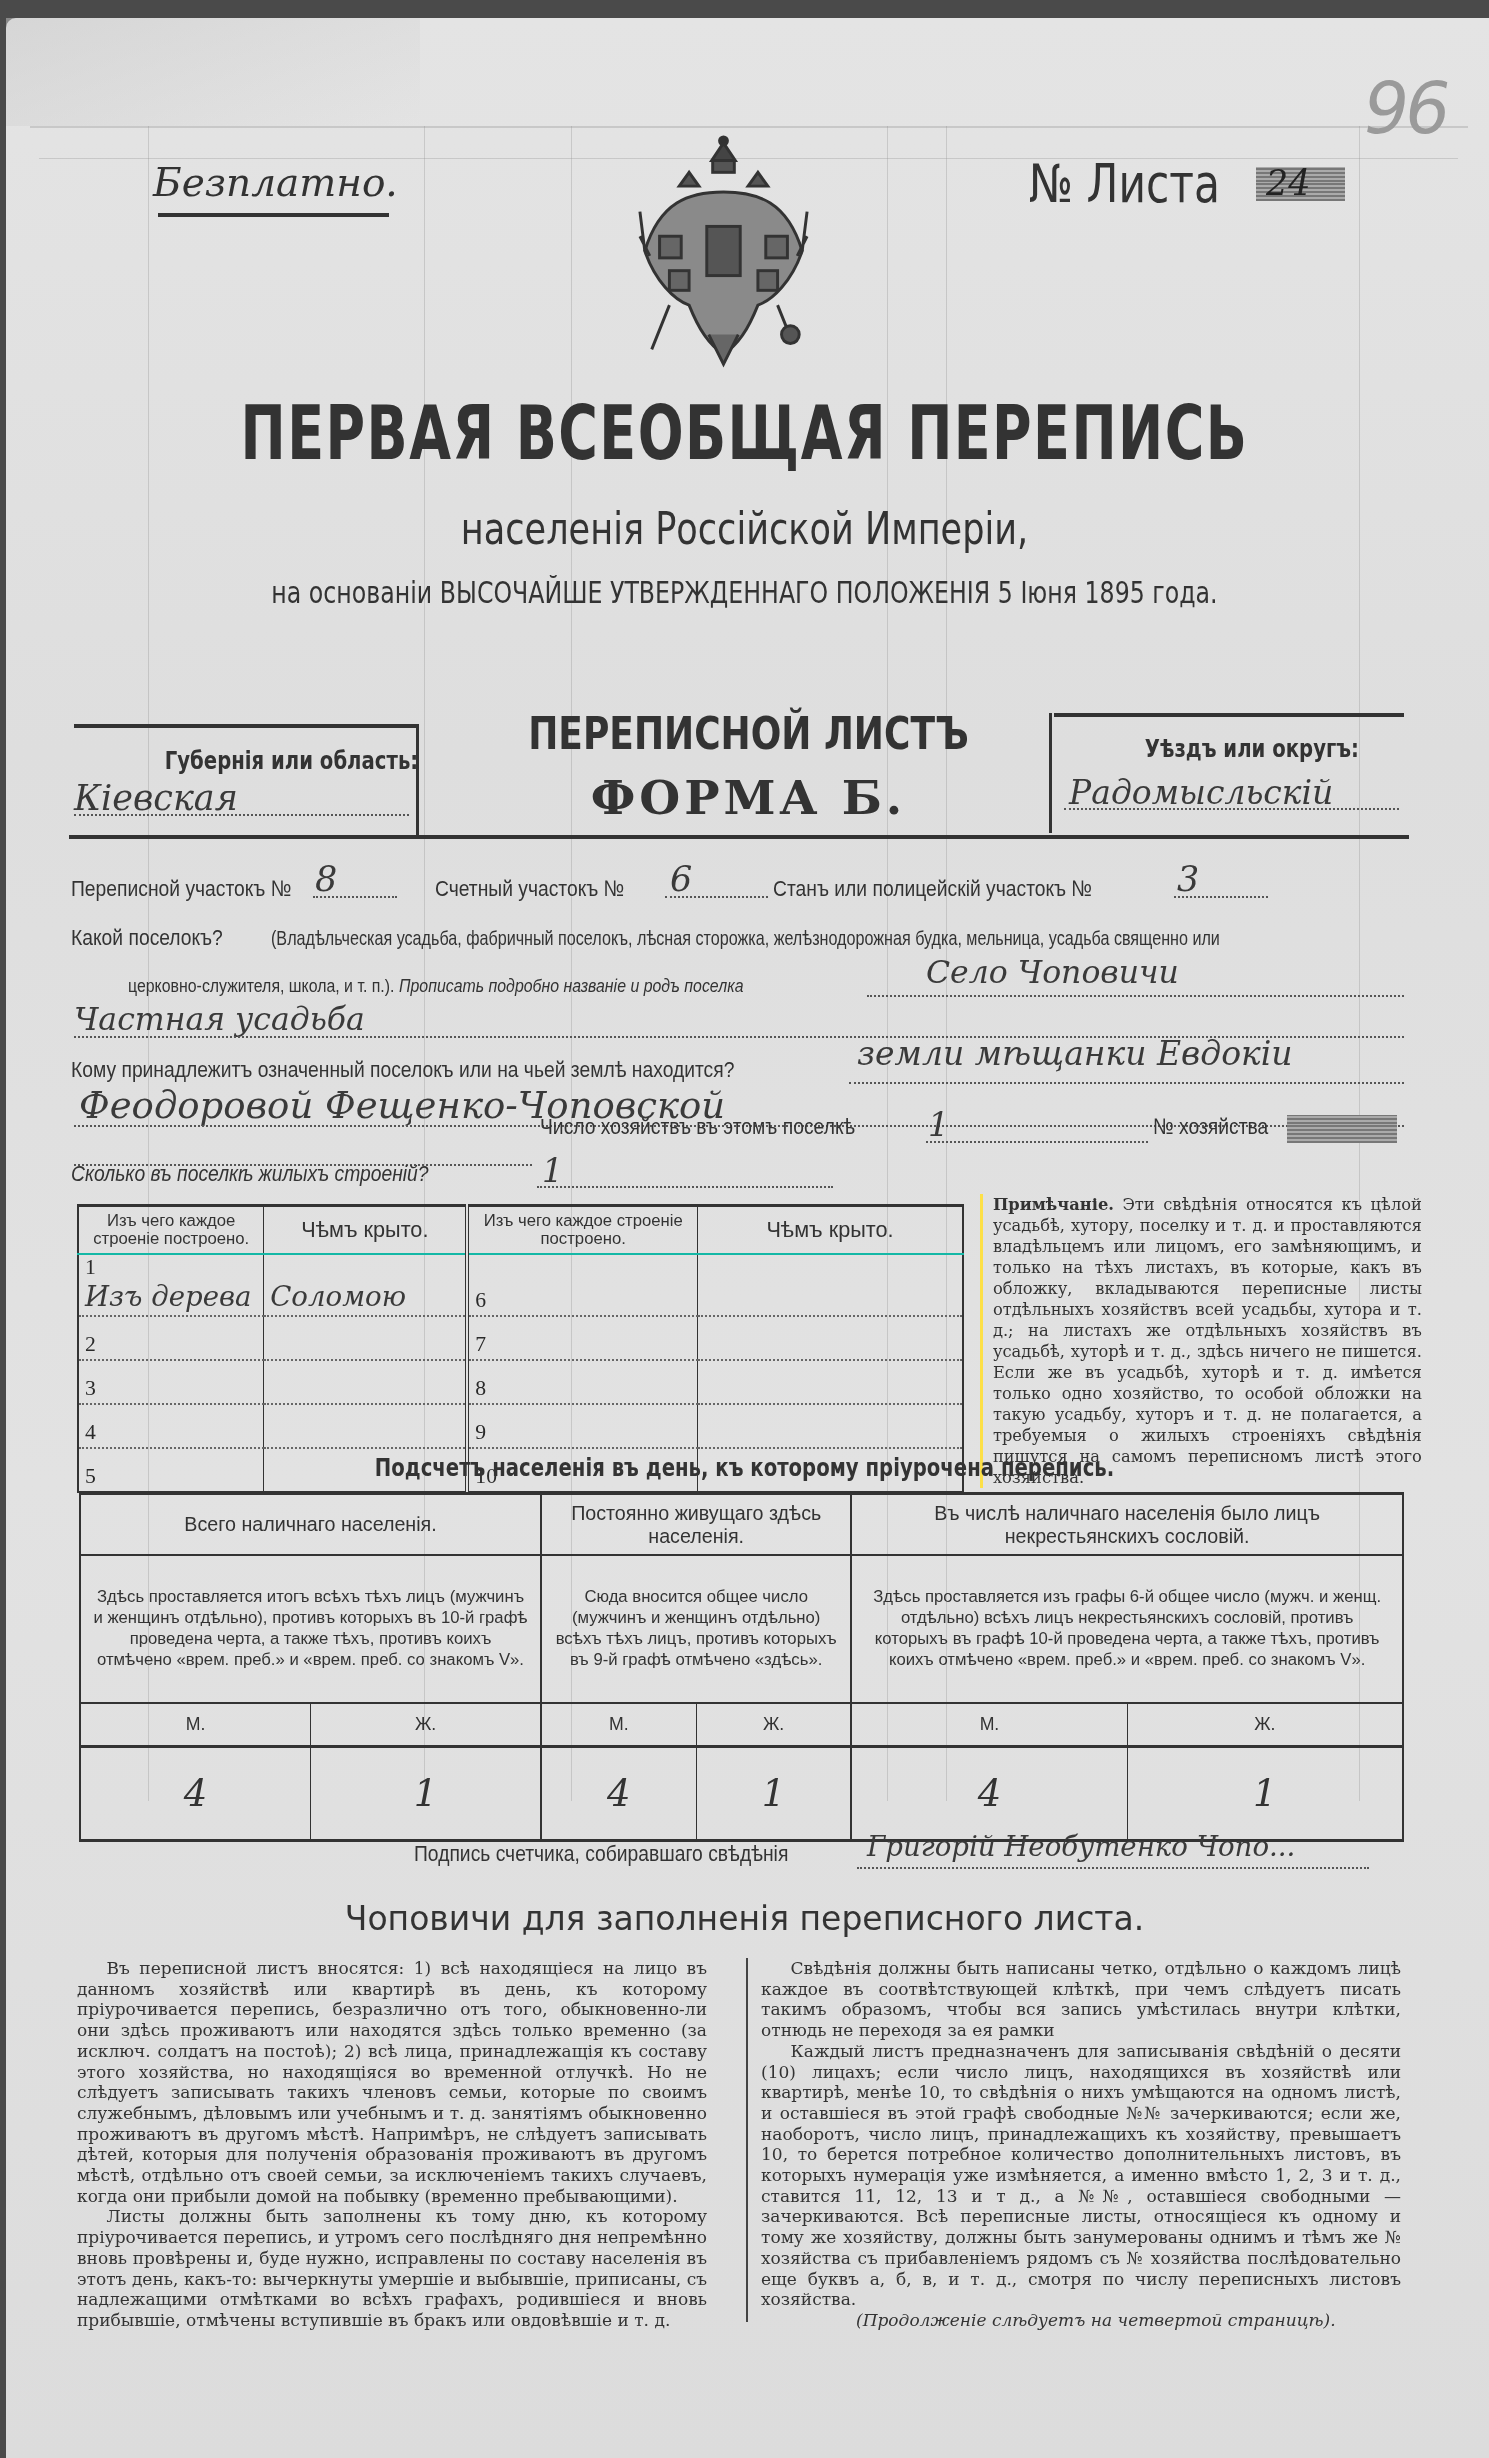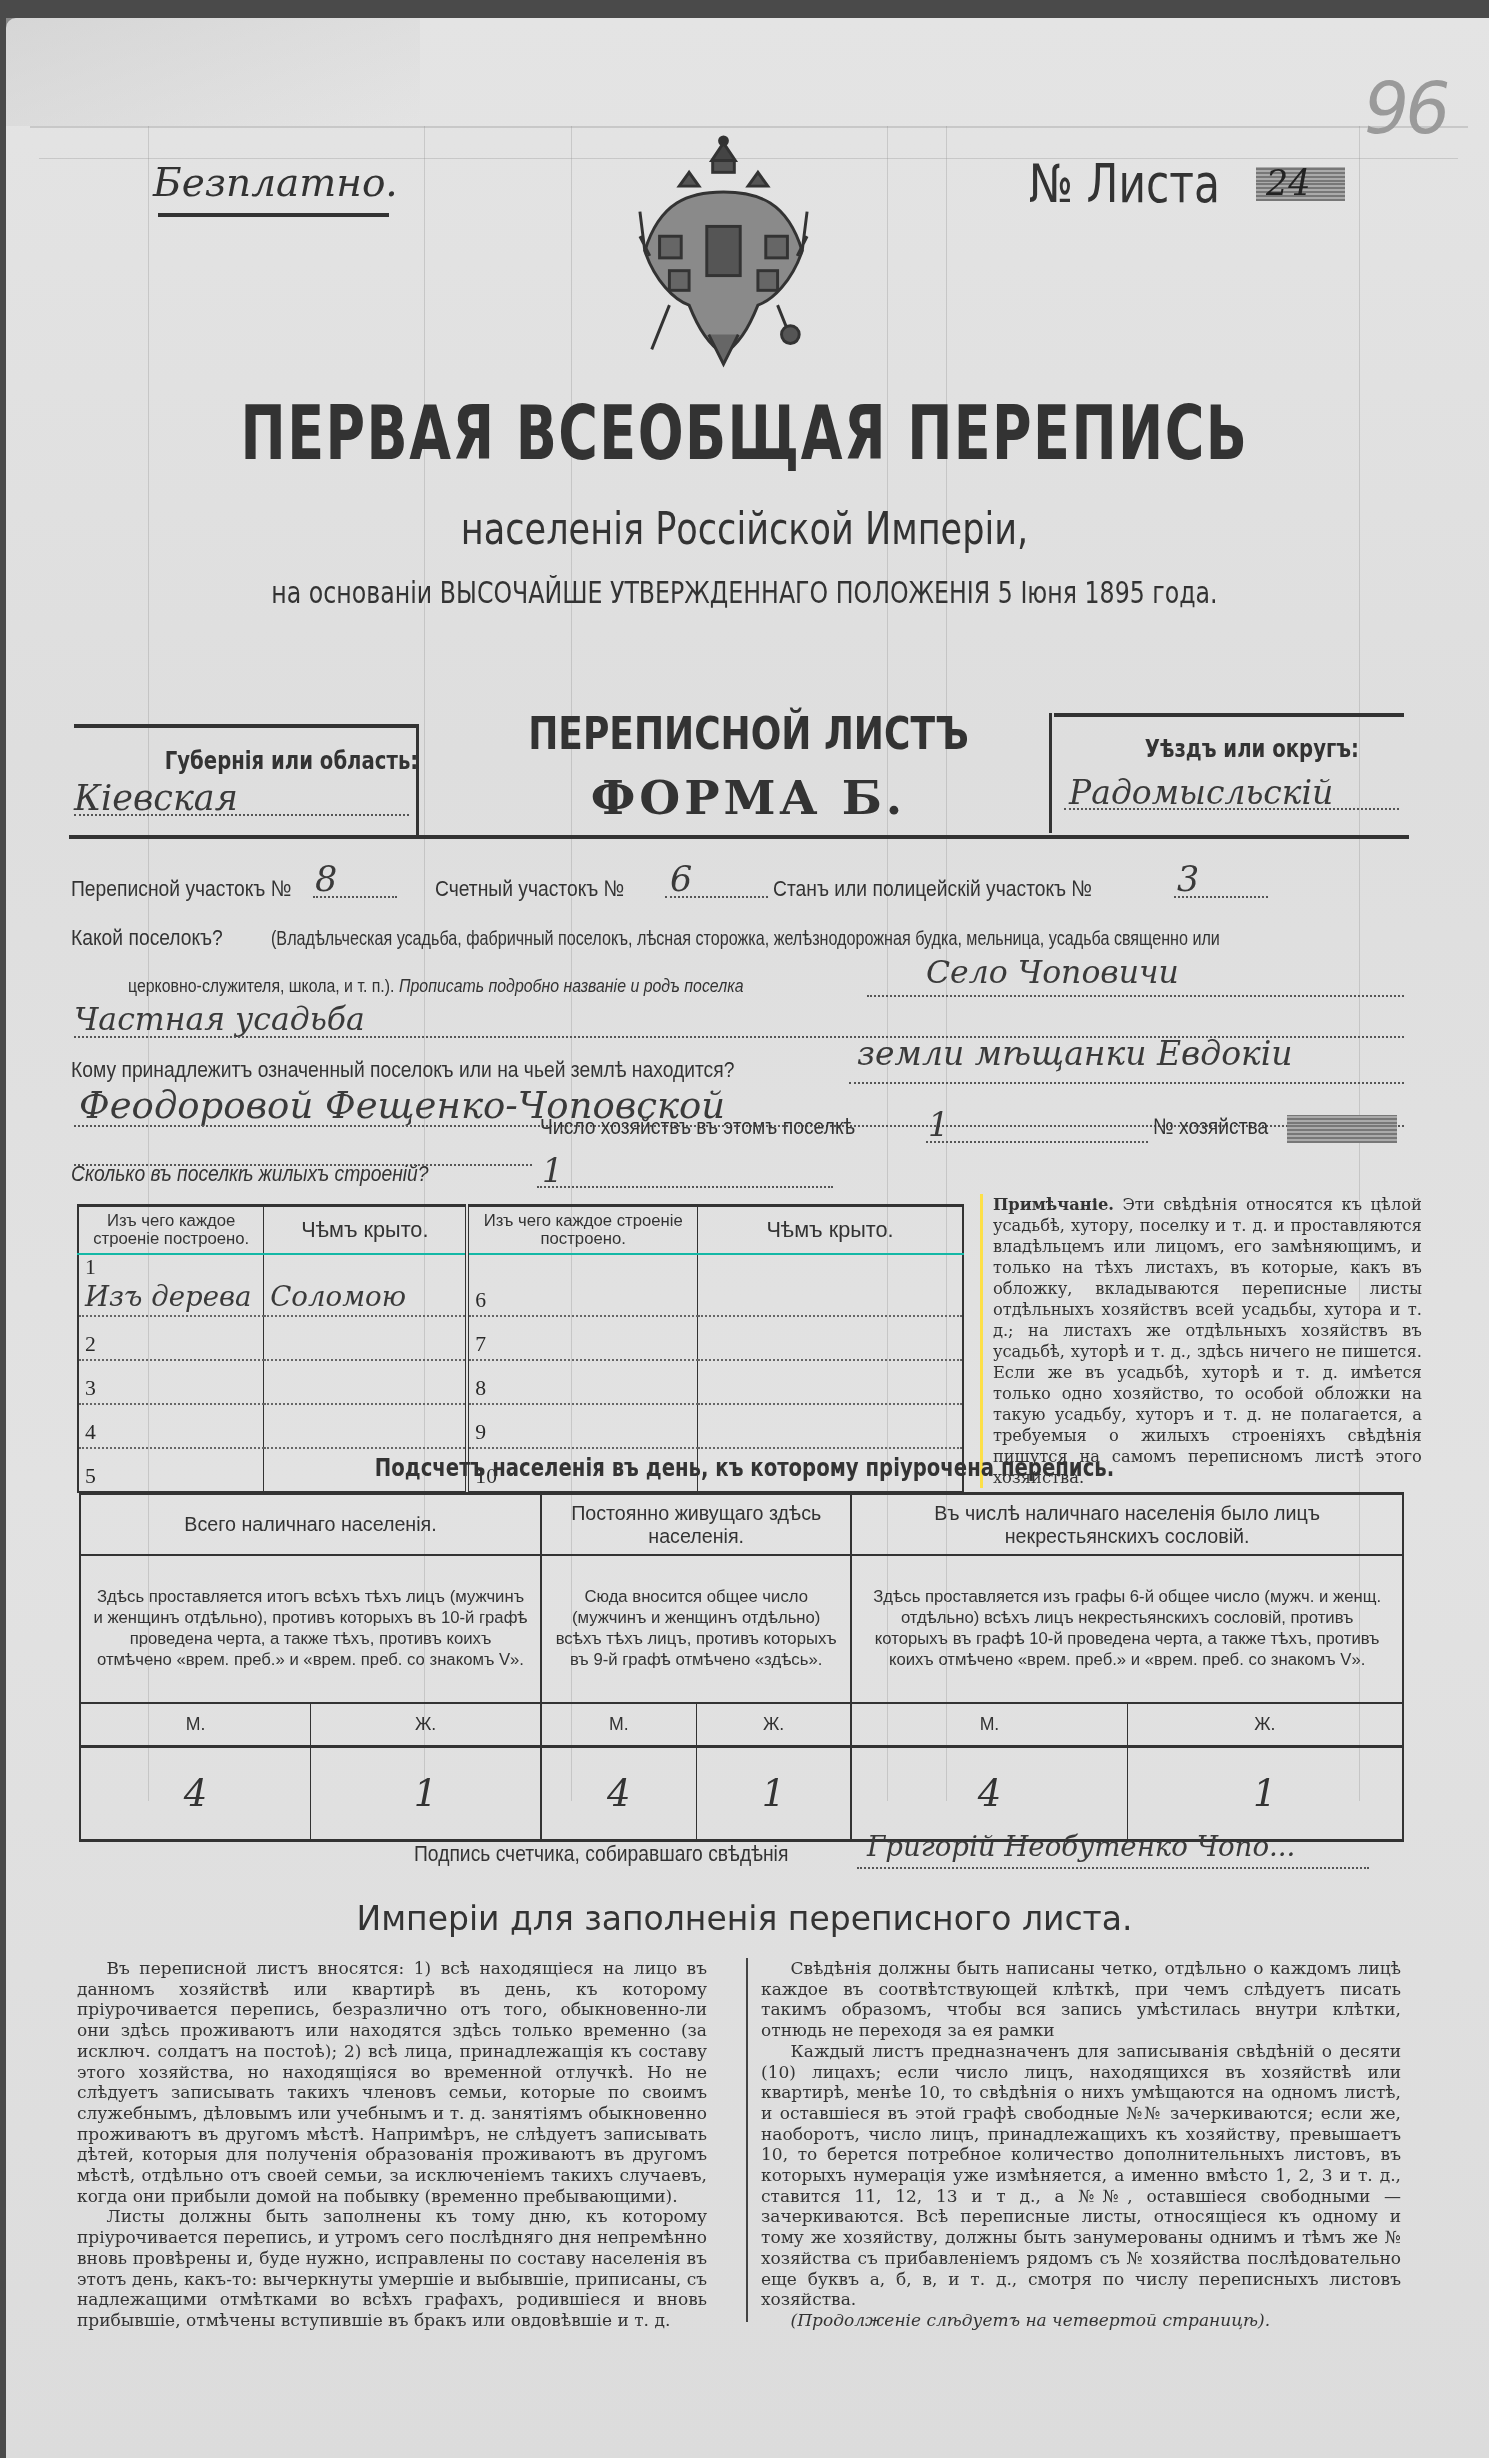--- a/index.html
+++ b/index.html
@@ -54,21 +54,21 @@
   .cnt .h3 td { height: 39px; font-size: 17.7px; border-bottom: 3.9px solid #333; }
   .cnt .h4 td { height: 89px; font-size: 37px; font-style: italic; font-family:"DejaVu Serif", serif; border-bottom: none; }
   .cnt .thin { border-right: 1px solid #333; }
   .sig { left: 414px; top: 1840px; }
   .rules-title { left: 0; width: 1489px; top: 1899px; text-align:center; font-family:"DejaVu Sans", sans-serif; font-size: 33px; color:#333; }
   .col { position:absolute; top: 1958px; width: 630px; font-family:"DejaVu Serif", serif; font-size: 17px; line-height: 20.7px; text-align: justify; color:#333; }
   .col p { margin: 0; text-indent: 29.6px; }
   .col-l { left: 77px; }
   .col-r { left: 761px; width: 640px; }
   .col-div { left: 746px; top: 1958px; width: 2px; height: 364px; background:#444; }
-  .cont { text-align:left; font-style: italic; }
+  .cont { text-align:center; font-style: italic; }
 </style>
 </head>
 <body>
 
 <div class="paper"></div>
 <div class="fold"></div>
 
 <div class="ghost-line" style="left:29.6px;top:126px;width:1438px;height:2px;"></div>
 <div class="ghost-line" style="left:39px;top:158px;width:1419px;height:1px;"></div>
 <div class="ghost-line" style="left:148px;top:126px;width:1px;height:1675px;"></div>
@@ -237,21 +237,21 @@
   </tr>
 </tbody>
   </table>
 
 <div class="abs sig">
   <span class="line-txt" style="display:inline-block">Подпись счетчика, собиравшаго свѣдѣнія</span>
 </div>
 <div class="abs hw" style="left:867px;top:1830px;font-size:27.6px;">Григорій Необутенко Чопо...</div>
 <div class="dots" style="left:857px;top:1867px;width:512px;"></div>
 
-<div class="abs rules-title">Имперіи для заполненія переписного листа.</div>
+<div class="abs rules-title">Чоповичи для заполненія переписного листа.</div>
 <div class="col col-l">
   <p>Въ переписной листъ вносятся: 1) всѣ находящіеся на лицо въ данномъ хозяйствѣ или квартирѣ въ день, къ которому пріурочивается перепись, безразлично отъ того, обыкновенно-ли они здѣсь проживаютъ или находятся здѣсь только временно (за исключ. солдатъ на постоѣ); 2) всѣ лица, принадлежащія къ составу этого хозяйства, но находящіяся во временной отлучкѣ. Но не слѣдуетъ записывать такихъ членовъ семьи, которые по своимъ служебнымъ, дѣловымъ или учебнымъ и т. д. занятіямъ обыкновенно проживаютъ въ другомъ мѣстѣ. Напримѣръ, не слѣдуетъ записывать дѣтей, которыя для полученія образованія проживаютъ въ другомъ мѣстѣ, отдѣльно отъ своей семьи, за исключеніемъ такихъ случаевъ, когда они прибыли домой на побывку (временно пребывающими).</p>
   <p>Листы должны быть заполнены къ тому дню, къ которому пріурочивается перепись, и утромъ сего послѣдняго дня непремѣнно вновь провѣрены и, буде нужно, исправлены по составу населенія въ этотъ день, какъ-то: вычеркнуты умершіе и выбывшіе, приписаны, съ надлежащими отмѣтками во всѣхъ графахъ, родившіеся и вновь прибывшіе, отмѣчены вступившіе въ бракъ или овдовѣвшіе и т. д.</p>
 </div>
 <div class="abs col-div"></div>
 <div class="col col-r">
   <p>Свѣдѣнія должны быть написаны четко, отдѣльно о каждомъ лицѣ каждое въ соотвѣтствующей клѣткѣ, при чемъ слѣдуетъ писать такимъ образомъ, чтобы вся запись умѣстилась внутри клѣтки, отнюдь не переходя за ея рамки</p>
   <p>Каждый листъ предназначенъ для записыванія свѣдѣній о десяти (10) лицахъ; если число лицъ, находящихся въ хозяйствѣ или квартирѣ, менѣе 10, то свѣдѣнія о нихъ умѣщаются на одномъ листѣ, и оставшіеся въ этой графѣ свободные №№ зачеркиваются; если же, наоборотъ, число лицъ, принадлежащихъ къ хозяйству, превышаетъ 10, то берется потребное количество дополнительныхъ листовъ, въ которыхъ нумерація уже измѣняется, а именно вмѣсто 1, 2, 3 и т. д., ставится 11, 12, 13 и т д., а №№, оставшіеся свободными — зачеркиваются. Всѣ переписные листы, относящіеся къ одному и тому же хозяйству, должны быть занумерованы однимъ и тѣмъ же № хозяйства съ прибавленіемъ рядомъ съ № хозяйства послѣдовательно еще буквъ а, б, в, и т. д., смотря по числу переписныхъ листовъ хозяйства.</p>
   <p class="cont">(Продолженіе слѣдуетъ на четвертой страницѣ).</p>
 </div>

